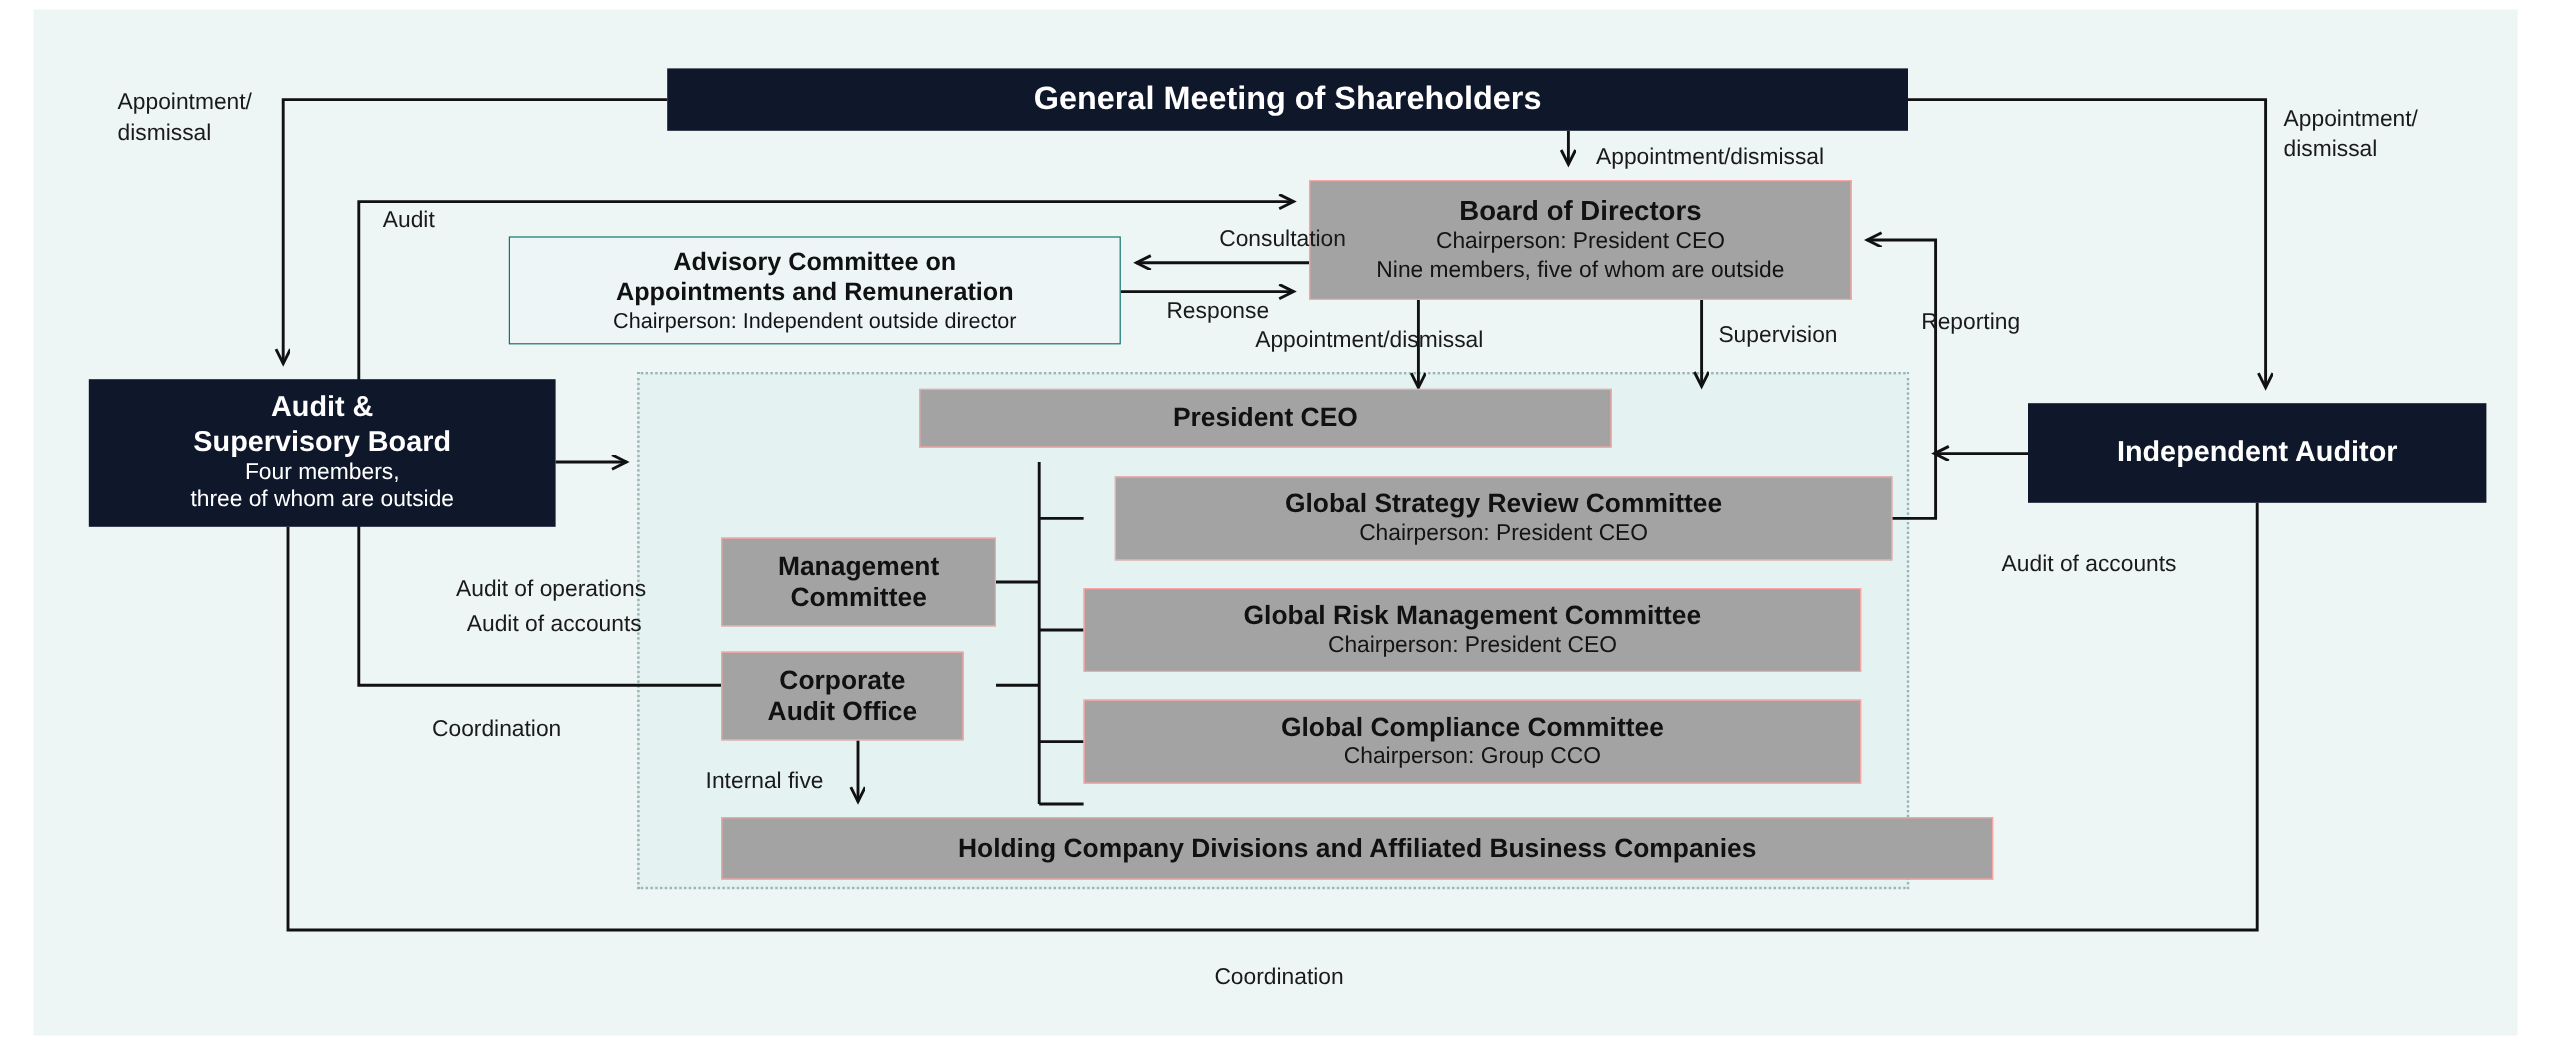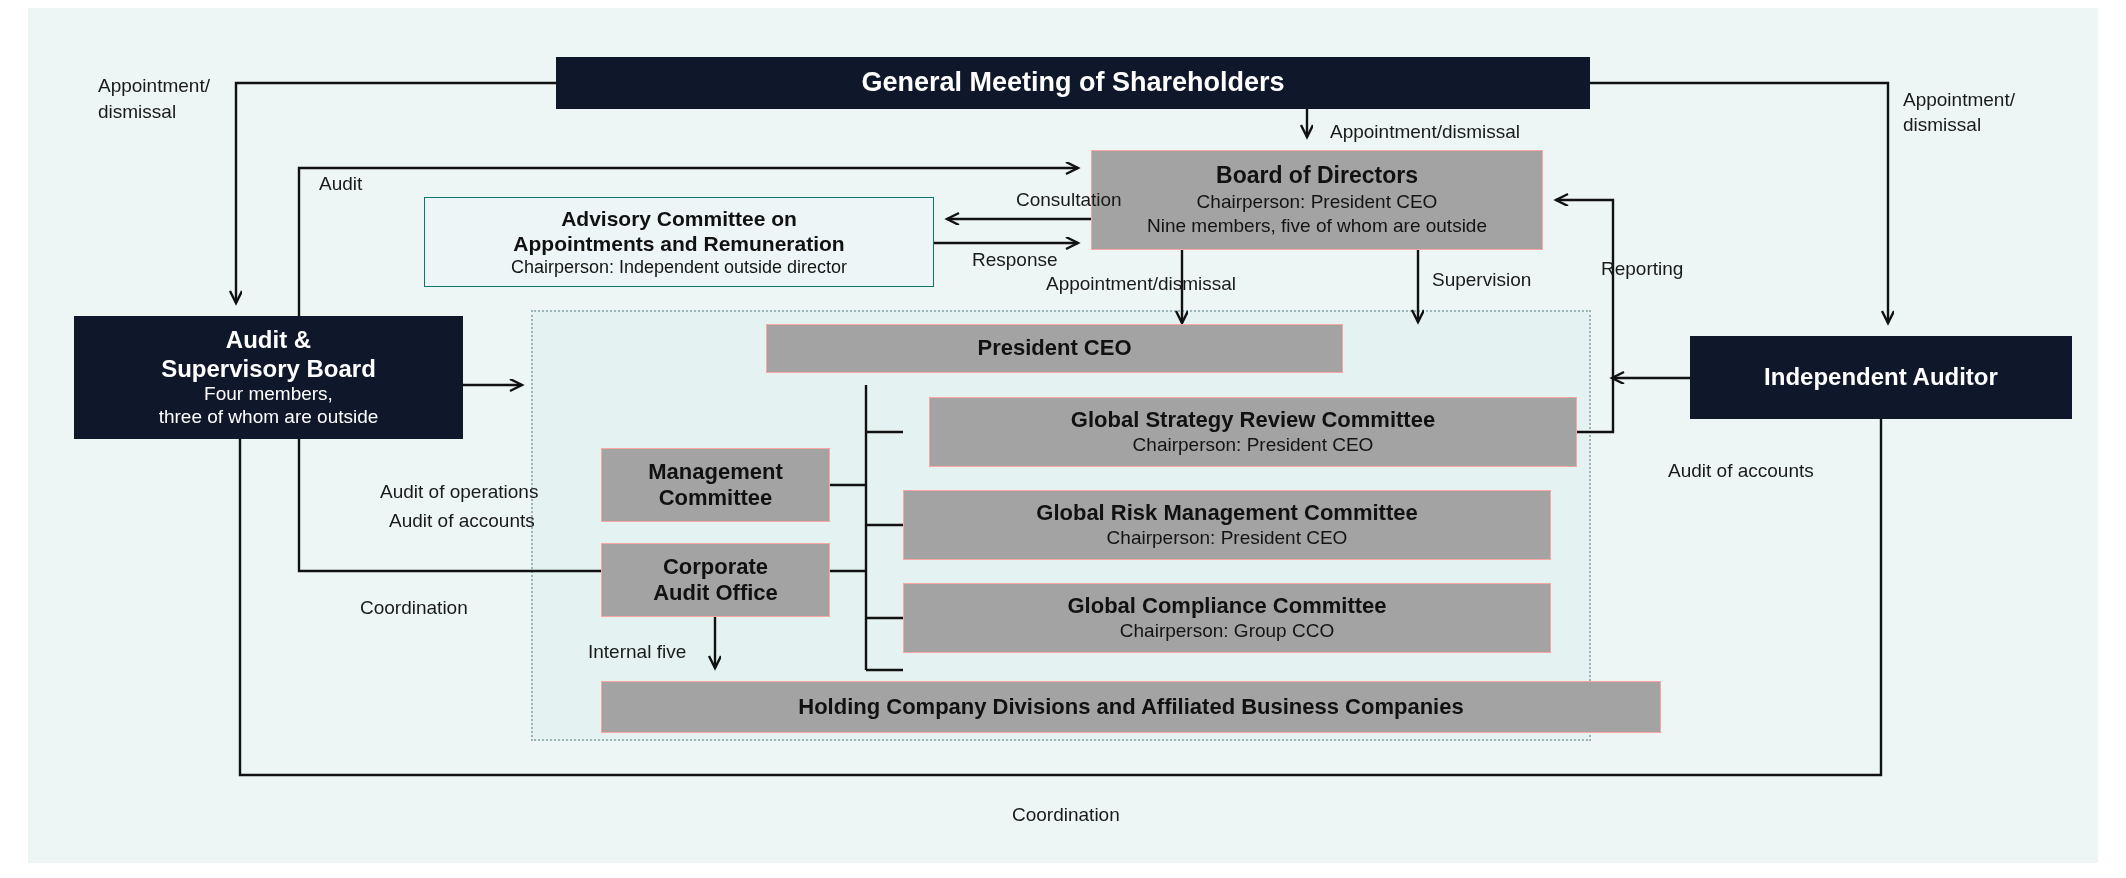--- a/index.html
+++ b/index.html
@@ -34,21 +34,21 @@
   #asb .t2{font-size:19px;}
   #ind{left:1690px;top:336px;width:382px;height:83px;font-size:24px;}
   #ceo{left:766px;top:324px;width:577px;height:49px;}
   #ceo .ttl{font-size:22px;}
   #gsrc{left:929px;top:397px;width:648px;height:70px;}
   #grmc{left:903px;top:490px;width:648px;height:70px;}
   #gcc{left:903px;top:583px;width:648px;height:70px;}
   .cm .ttl{font-size:22px;}
   .cm .sub{font-size:19px;}
   #mgmt{left:601px;top:448px;width:229px;height:74px;}
-  #cao{left:601px;top:543px;width:229px;height:74px;}
+  #cao{left:601px;top:543px;width:202px;height:74px;}
   #mgmt .ttl,#cao .ttl{font-size:22px;}
   #hold{left:601px;top:681px;width:1060px;height:52px;}
   #hold .ttl{font-size:22px;}
 
   .dotted{position:absolute;left:531px;top:310px;width:1060px;height:431px;
           border:2px dotted #9bb4b6;background:rgba(222,240,239,0.62);box-sizing:border-box;}
 </style>
 </head>
 <body>
 

